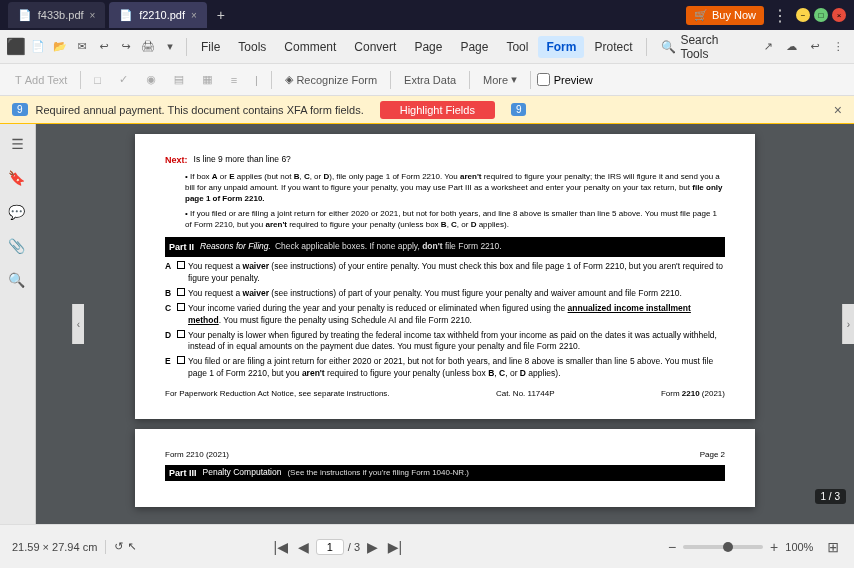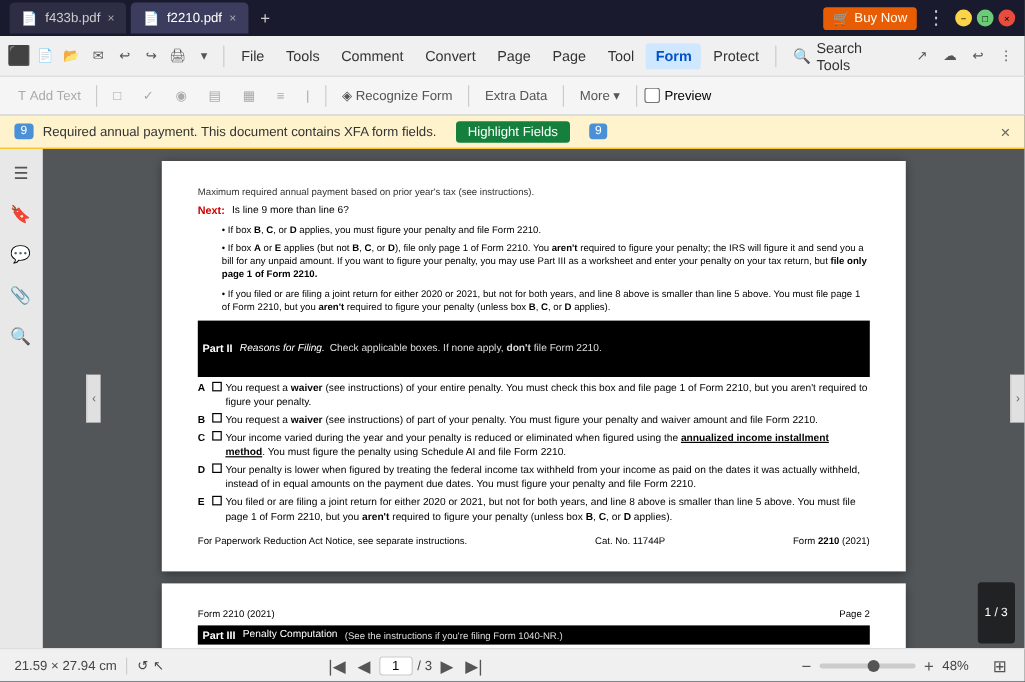--- a/index.html
+++ b/index.html
@@ -116,25 +116,25 @@
       display: flex;
       align-items: center;
       padding: 0 12px;
       gap: 8px;
       border-bottom: 1px solid #ffc107;
       flex-shrink: 0;
       font-size: 11px;
       color: #333;
     }
     .highlight-fields-btn {
-      background: #15803d;
+      background: #ef4444;
       color: #fff;
       border: none;
       border-radius: 3px;
-      padding: 3px 10px;
+      padding: 3px 20px;
       font-size: 11px;
       cursor: pointer;
       margin-left: 8px;
     }
     .notif-close { margin-left: auto; cursor: pointer; color: #666; font-size: 14px; }
 
     
     .main-content {
       display: flex;
       flex: 1;
@@ -185,45 +185,45 @@
       padding: 20px 30px;
       box-shadow: 0 2px 8px rgba(0,0,0,0.4);
       font-size: 9px;
       line-height: 1.4;
       color: #000;
       position: relative;
     }
 
     .pdf-page-number {
       position: absolute;
-      bottom: 4px;
+      bottom: 20px;
       right: 8px;
       background: rgba(0,0,0,0.6);
       color: #fff;
       font-size: 10px;
-      padding: 20px 6px;
+      padding: 2px 6px;
       border-radius: 3px;
     }
 
     
     .right-toggle {
       width: 12px;
       background: #e0e0e0;
       display: flex;
       align-items: center;
       justify-content: center;
       cursor: pointer;
       border-left: 1px solid #ccc;
       color: #666;
       font-size: 10px;
     }
 
     
     .bottom-bar {
-      height: 28px;
+      height: 44px;
       background: #f0f0f0;
       display: flex;
       align-items: center;
       padding: 0 12px;
       gap: 8px;
       border-top: 1px solid #ddd;
       flex-shrink: 0;
       font-size: 11px;
       color: #444;
     }
@@ -398,41 +398,35 @@
     <div class="sidebar-icon">🔍</div>
   </div>
 
   <div class="pdf-area">
 
     <div class="right-toggle" style="position:absolute; left:36px; top:50%; transform:translateY(-50%); height:40px; z-index:10;">‹</div>
 
     <div class="right-toggle" style="position:absolute; right:0; top:50%; transform:translateY(-50%); height:40px; z-index:10;">›</div>
 
     <div class="pdf-page">
-      <div style="font-size:8px; margin-bottom:4px; color:#333;">
-        Maximum required annual payment based on prior year's tax (see instructions).
-      </div>
 
       <div style="margin-bottom:4px; display:flex; align-items:flex-start; gap:6px;">
         <span class="next-label">Next:</span>
         <span style="font-size:8.5px;">Is line 9 more than line 6?</span>
       </div>
 
 
       <div style="margin-left:20px; font-size:8px; margin-bottom:4px;">
-        • If box <strong>B</strong>, <strong>C</strong>, or <strong>D</strong> applies, you must figure your penalty and file Form 2210.
-      </div>
-      <div style="margin-left:20px; font-size:8px; margin-bottom:4px;">
         • If box <strong>A</strong> or <strong>E</strong> applies (but not <strong>B</strong>, <strong>C</strong>, or <strong>D</strong>), file only page 1 of Form 2210. You <strong>aren't</strong> required to figure your penalty; the IRS will figure it and send you a bill for any unpaid amount. If you want to figure your penalty, you may use Part III as a worksheet and enter your penalty on your tax return, but <strong>file only page 1 of Form 2210.</strong>
       </div>
       <div style="margin-left:20px; font-size:8px; margin-bottom:6px;">
         • If you filed or are filing a joint return for either 2020 or 2021, but not for both years, and line 8 above is smaller than line 5 above. You must file page 1 of Form 2210, but you <strong>aren't</strong> required to figure your penalty (unless box <strong>B</strong>, <strong>C</strong>, or <strong>D</strong> applies).
       </div>
 
-      <div style="display:flex; align-items:center; margin-bottom:4px; background:#000; color:#fff; padding:17px 4px;">
+      <div style="display:flex; align-items:center; margin-bottom:4px; background:#000; color:#fff; padding:4px 4px;">
         <span style="font-weight:bold; font-size:9px; margin-right:6px;">Part II</span>
         <span style="font-size:8.5px;font-style:italic;">Reasons for Filing.</span>
         <span style="font-size:8.5px; color:#ddd; margin-left:4px;">Check applicable boxes. If none apply, <strong>don't</strong> file Form 2210.</span>
       </div>
 
       <div class="form-row">
         <span class="row-letter">A</span>
         <span class="checkbox"></span>
         <span class="row-content">You request a <strong>waiver</strong> (see instructions) of your entire penalty. You must check this box and file page 1 of Form 2210, but you aren't required to figure your penalty.</span>
       </div>
@@ -497,16 +491,16 @@
     <span style="font-size:11px;">/ 3</span>
     <button class="nav-btn">▶</button>
     <button class="nav-btn">▶|</button>
   </div>
   <div class="zoom-bar">
     <button class="nav-btn">−</button>
     <div class="zoom-slider">
       <div class="zoom-handle"></div>
     </div>
     <button class="nav-btn">+</button>
-    <span style="font-size:11px; min-width:35px;">48%</span>
+    <span style="font-size:11px; min-width:35px;">100%</span>
     <button class="nav-btn">⊞</button>
   </div>
 </div>
 
 </body></html>

